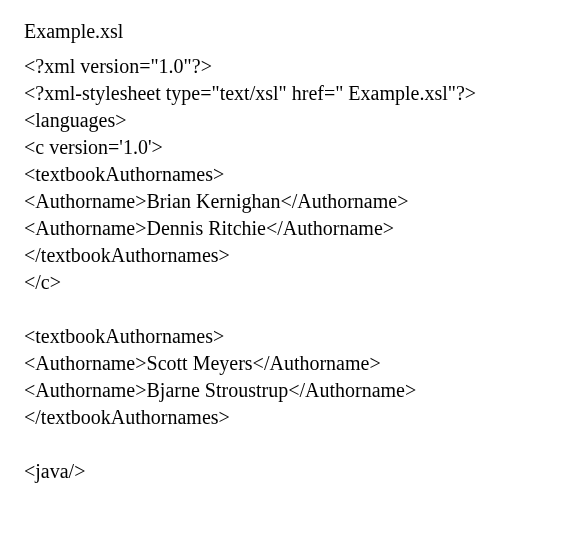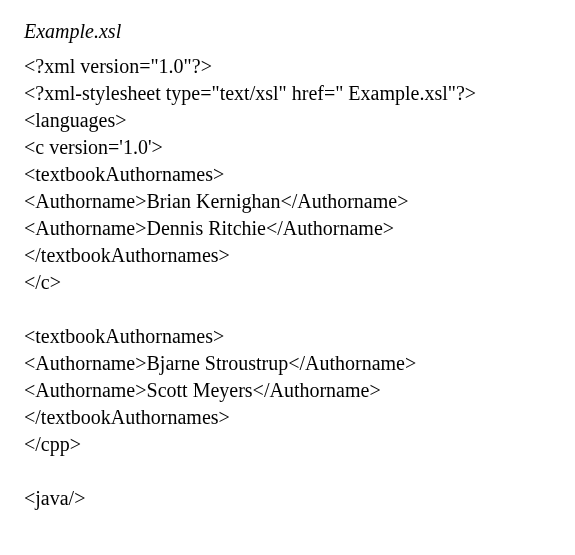--- a/index.html
+++ b/index.html
@@ -9,31 +9,30 @@
     font-size: 20px;
     color: #000;
     background: #fff;
     width: 575px;
     height: 555px;
     box-sizing: border-box;
     line-height: 1.35;
   }
   .title {
     margin-bottom: 8px;
-    font-style: italic;
   }
   .code-block {
     white-space: pre-wrap;
   }
   .gap {
     height: 1.35em;
   }
 </style>
 </head>
 <body>
 
 <div class="title">Example.xsl</div>
 
 <div class="code-block" id="block1"><div>&lt;?xml version="1.0"?&gt;</div><div>&lt;?xml-stylesheet type="text/xsl" href=" Example.xsl"?&gt;</div><div>&lt;languages&gt;</div><div>&lt;c version='1.0'&gt;</div><div>&lt;textbookAuthornames&gt;</div><div>&lt;Authorname&gt;Brian Kernighan&lt;/Authorname&gt;</div><div>&lt;Authorname&gt;Dennis Ritchie&lt;/Authorname&gt;</div><div>&lt;/textbookAuthornames&gt;</div><div>&lt;/c&gt;</div></div>
 <div class="gap"></div>
-<div class="code-block" id="block2"><div>&lt;textbookAuthornames&gt;</div><div>&lt;Authorname&gt;Bjarne Stroustrup&lt;/Authorname&gt;</div><div>&lt;Authorname&gt;Scott Meyers&lt;/Authorname&gt;</div><div>&lt;/textbookAuthornames&gt;</div><div>&lt;/cpp&gt;</div></div>
+<div class="code-block" id="block2"><div>&lt;textbookAuthornames&gt;</div><div>&lt;Authorname&gt;Scott Meyers&lt;/Authorname&gt;</div><div>&lt;Authorname&gt;Bjarne Stroustrup&lt;/Authorname&gt;</div><div>&lt;/textbookAuthornames&gt;</div></div>
 <div class="gap"></div>
 <div class="code-block" id="block3"><div>&lt;java/&gt;</div></div>
 
 </body></html>

